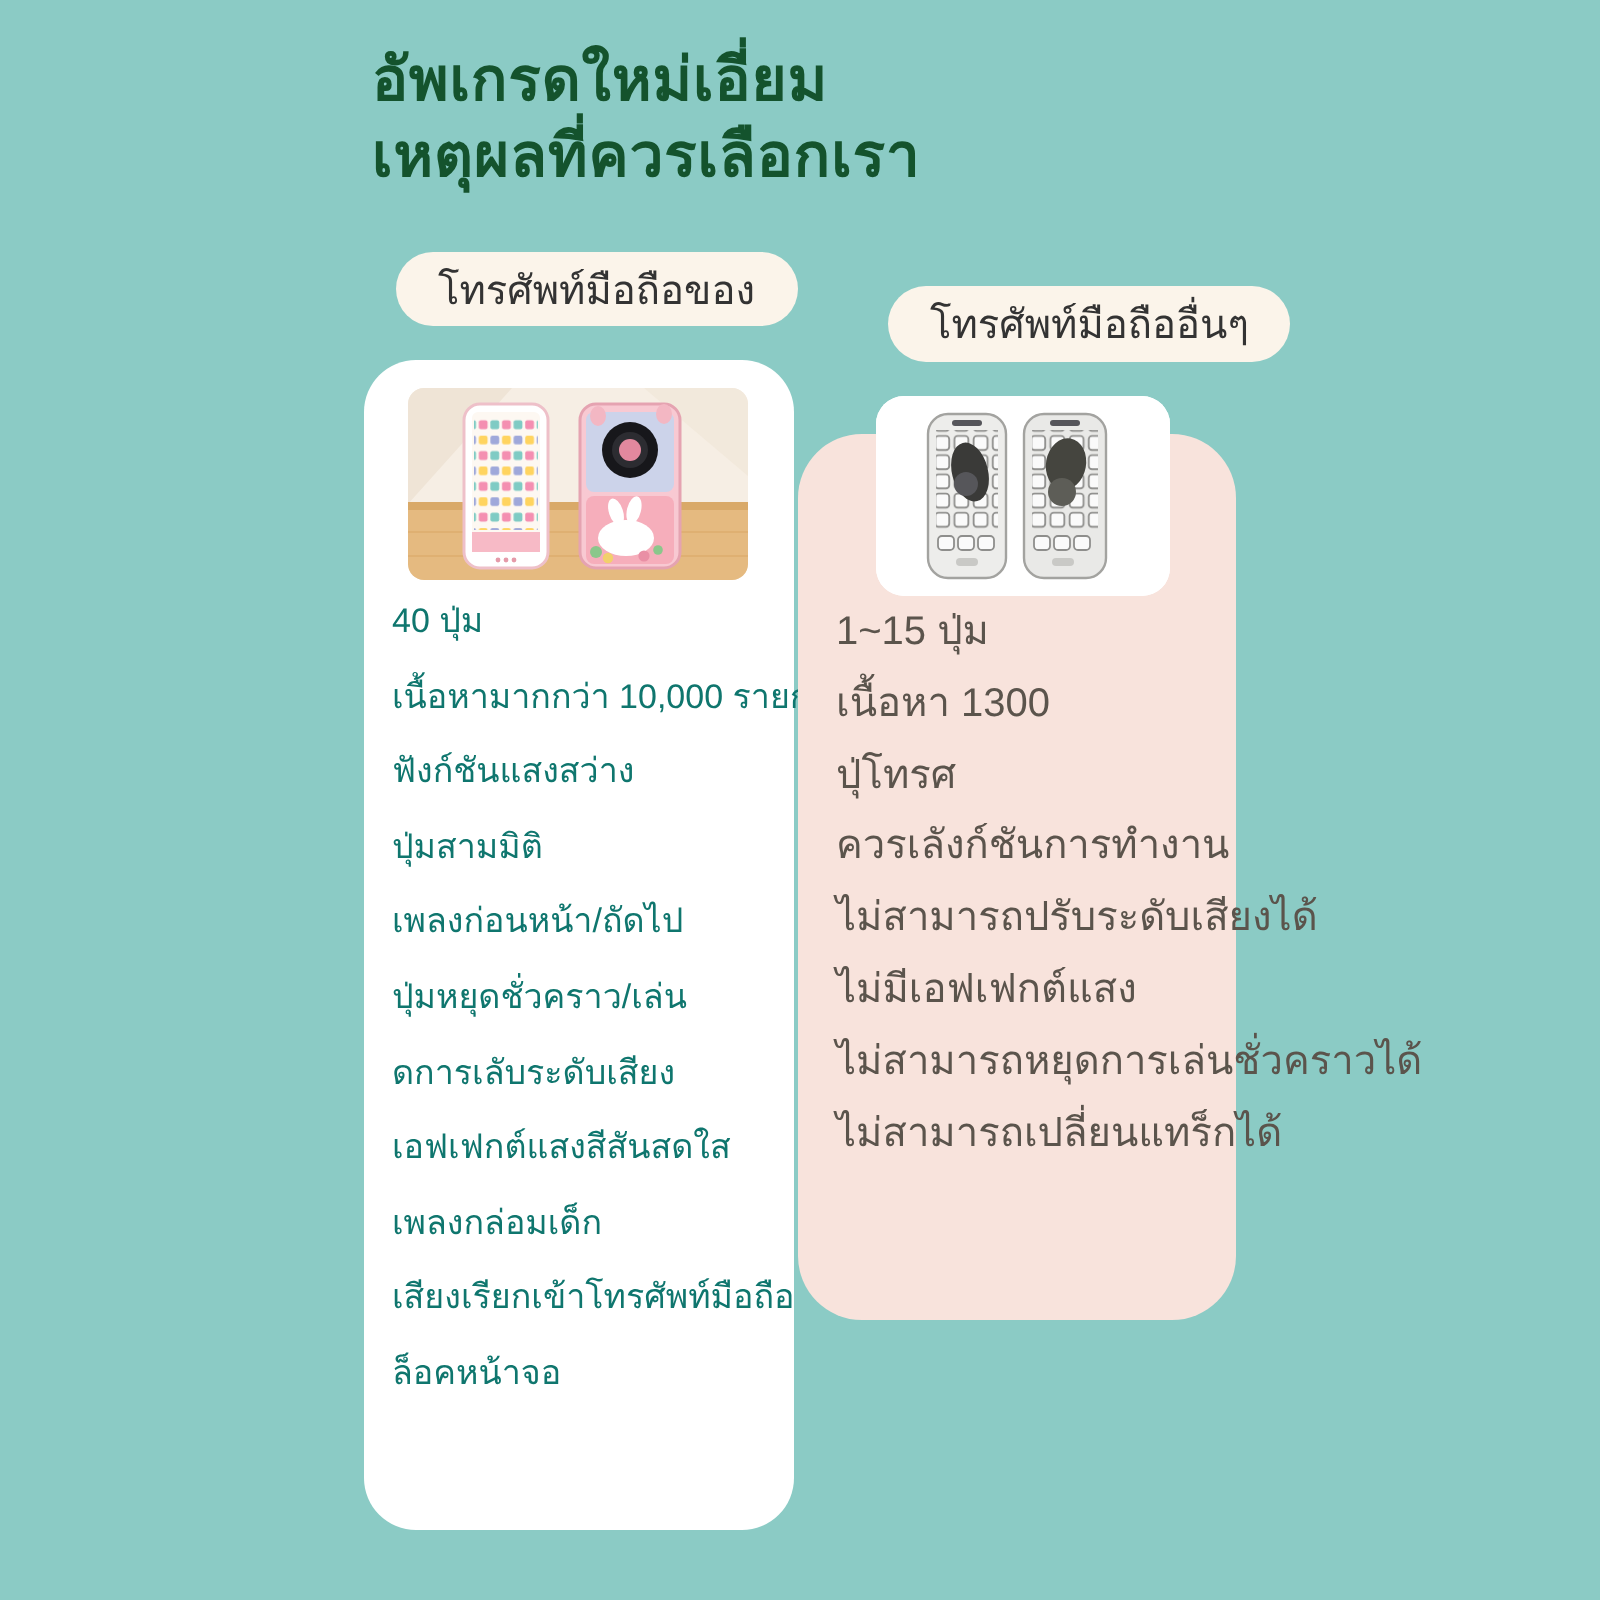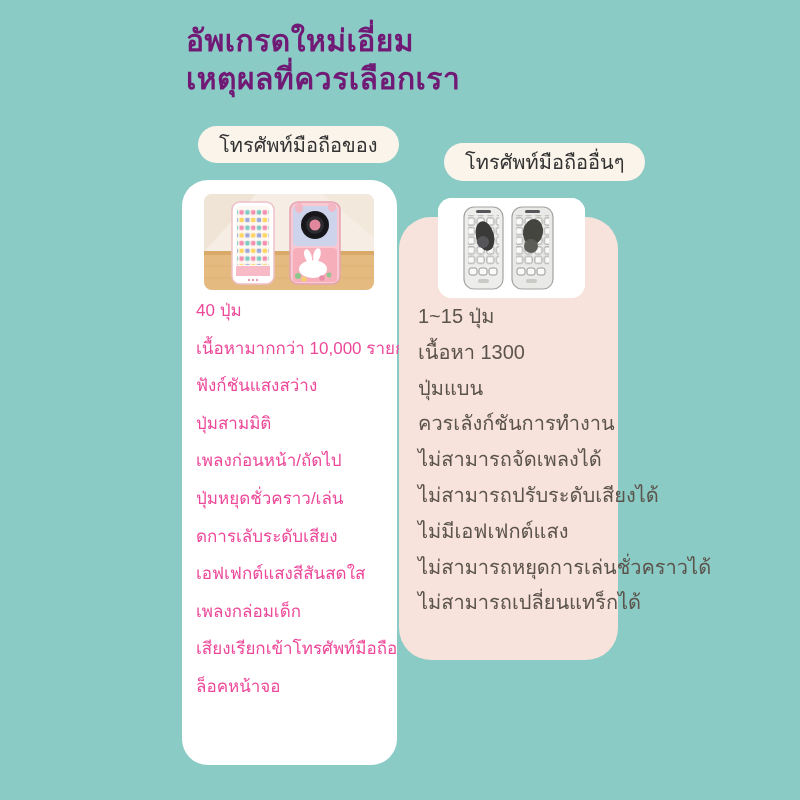--- a/index.html
+++ b/index.html
@@ -6,21 +6,21 @@
   body{
     width:800px;height:800px;overflow:hidden;
     font-family:"Liberation Sans","DejaVu Sans",sans-serif;
     background:#8bcbc5;
   }
   .stage{position:relative;width:800px;height:800px;background:#8bcbc5;}
 
   
   .title{
     position:absolute;left:186px;top:22px;
-    color:#701a75;font-size:30px;font-weight:800;line-height:38px;
+    color:#14532d;font-size:30px;font-weight:800;line-height:38px;
     letter-spacing:.5px;
   }
 
   
   .pill{
     position:absolute;z-index:3;
     display:inline-flex;align-items:center;
     background:#fbf4ea;color:#333333;
     border-radius:20px;
     font-size:20px;font-weight:500;
@@ -48,21 +48,21 @@
   .photo-right{
     position:absolute;z-index:2;left:438px;top:198px;width:147px;height:100px;
     background:#ffffff;border-radius:14px;overflow:hidden;
   }
   .photo-left svg,.photo-right svg{display:block;width:100%;height:100%;}
 
   
   ul.feature-list{list-style:none;margin:0;padding:0;}
   .left-list{
     position:absolute;left:14px;right:4px;top:120px;
-    color:#ec4899;font-size:17px;
+    color:#0f766e;font-size:17px;
   }
   .left-list li{height:37.6px;line-height:22px;white-space:nowrap;}
   .right-list{
     position:absolute;left:19px;right:4px;top:89px;
     color:#5b544c;font-size:20px;
   }
   .right-list li{height:35.8px;line-height:21px;white-space:nowrap;}
 </style>
 </head>
 <body>
@@ -136,23 +136,22 @@
       <li>เพลงกล่อมเด็ก</li>
       <li>เสียงเรียกเข้าโทรศัพท์มือถือ</li>
       <li>ล็อคหน้าจอ</li>
     </ul>
   </section>
 
   <section class="card card-right">
     <ul class="feature-list right-list">
       <li>1~15 ปุ่ม</li>
       <li>เนื้อหา 1300</li>
-      <li>ปุ่มแบน</li>
+      <li>ปุ่โทรศ</li>
       <li>ควรเลังก์ชันการทำงาน</li>
-      <li>ไม่สามารถจัดเพลงได้</li>
       <li>ไม่สามารถปรับระดับเสียงได้</li>
       <li>ไม่มีเอฟเฟกต์แสง</li>
       <li>ไม่สามารถหยุดการเล่นชั่วคราวได้</li>
       <li>ไม่สามารถเปลี่ยนแทร็กได้</li>
     </ul>
   </section>
 
   <div class="photo-right">
     <svg viewBox="0 0 147 100">
       <rect width="147" height="100" fill="#ffffff"></rect>

